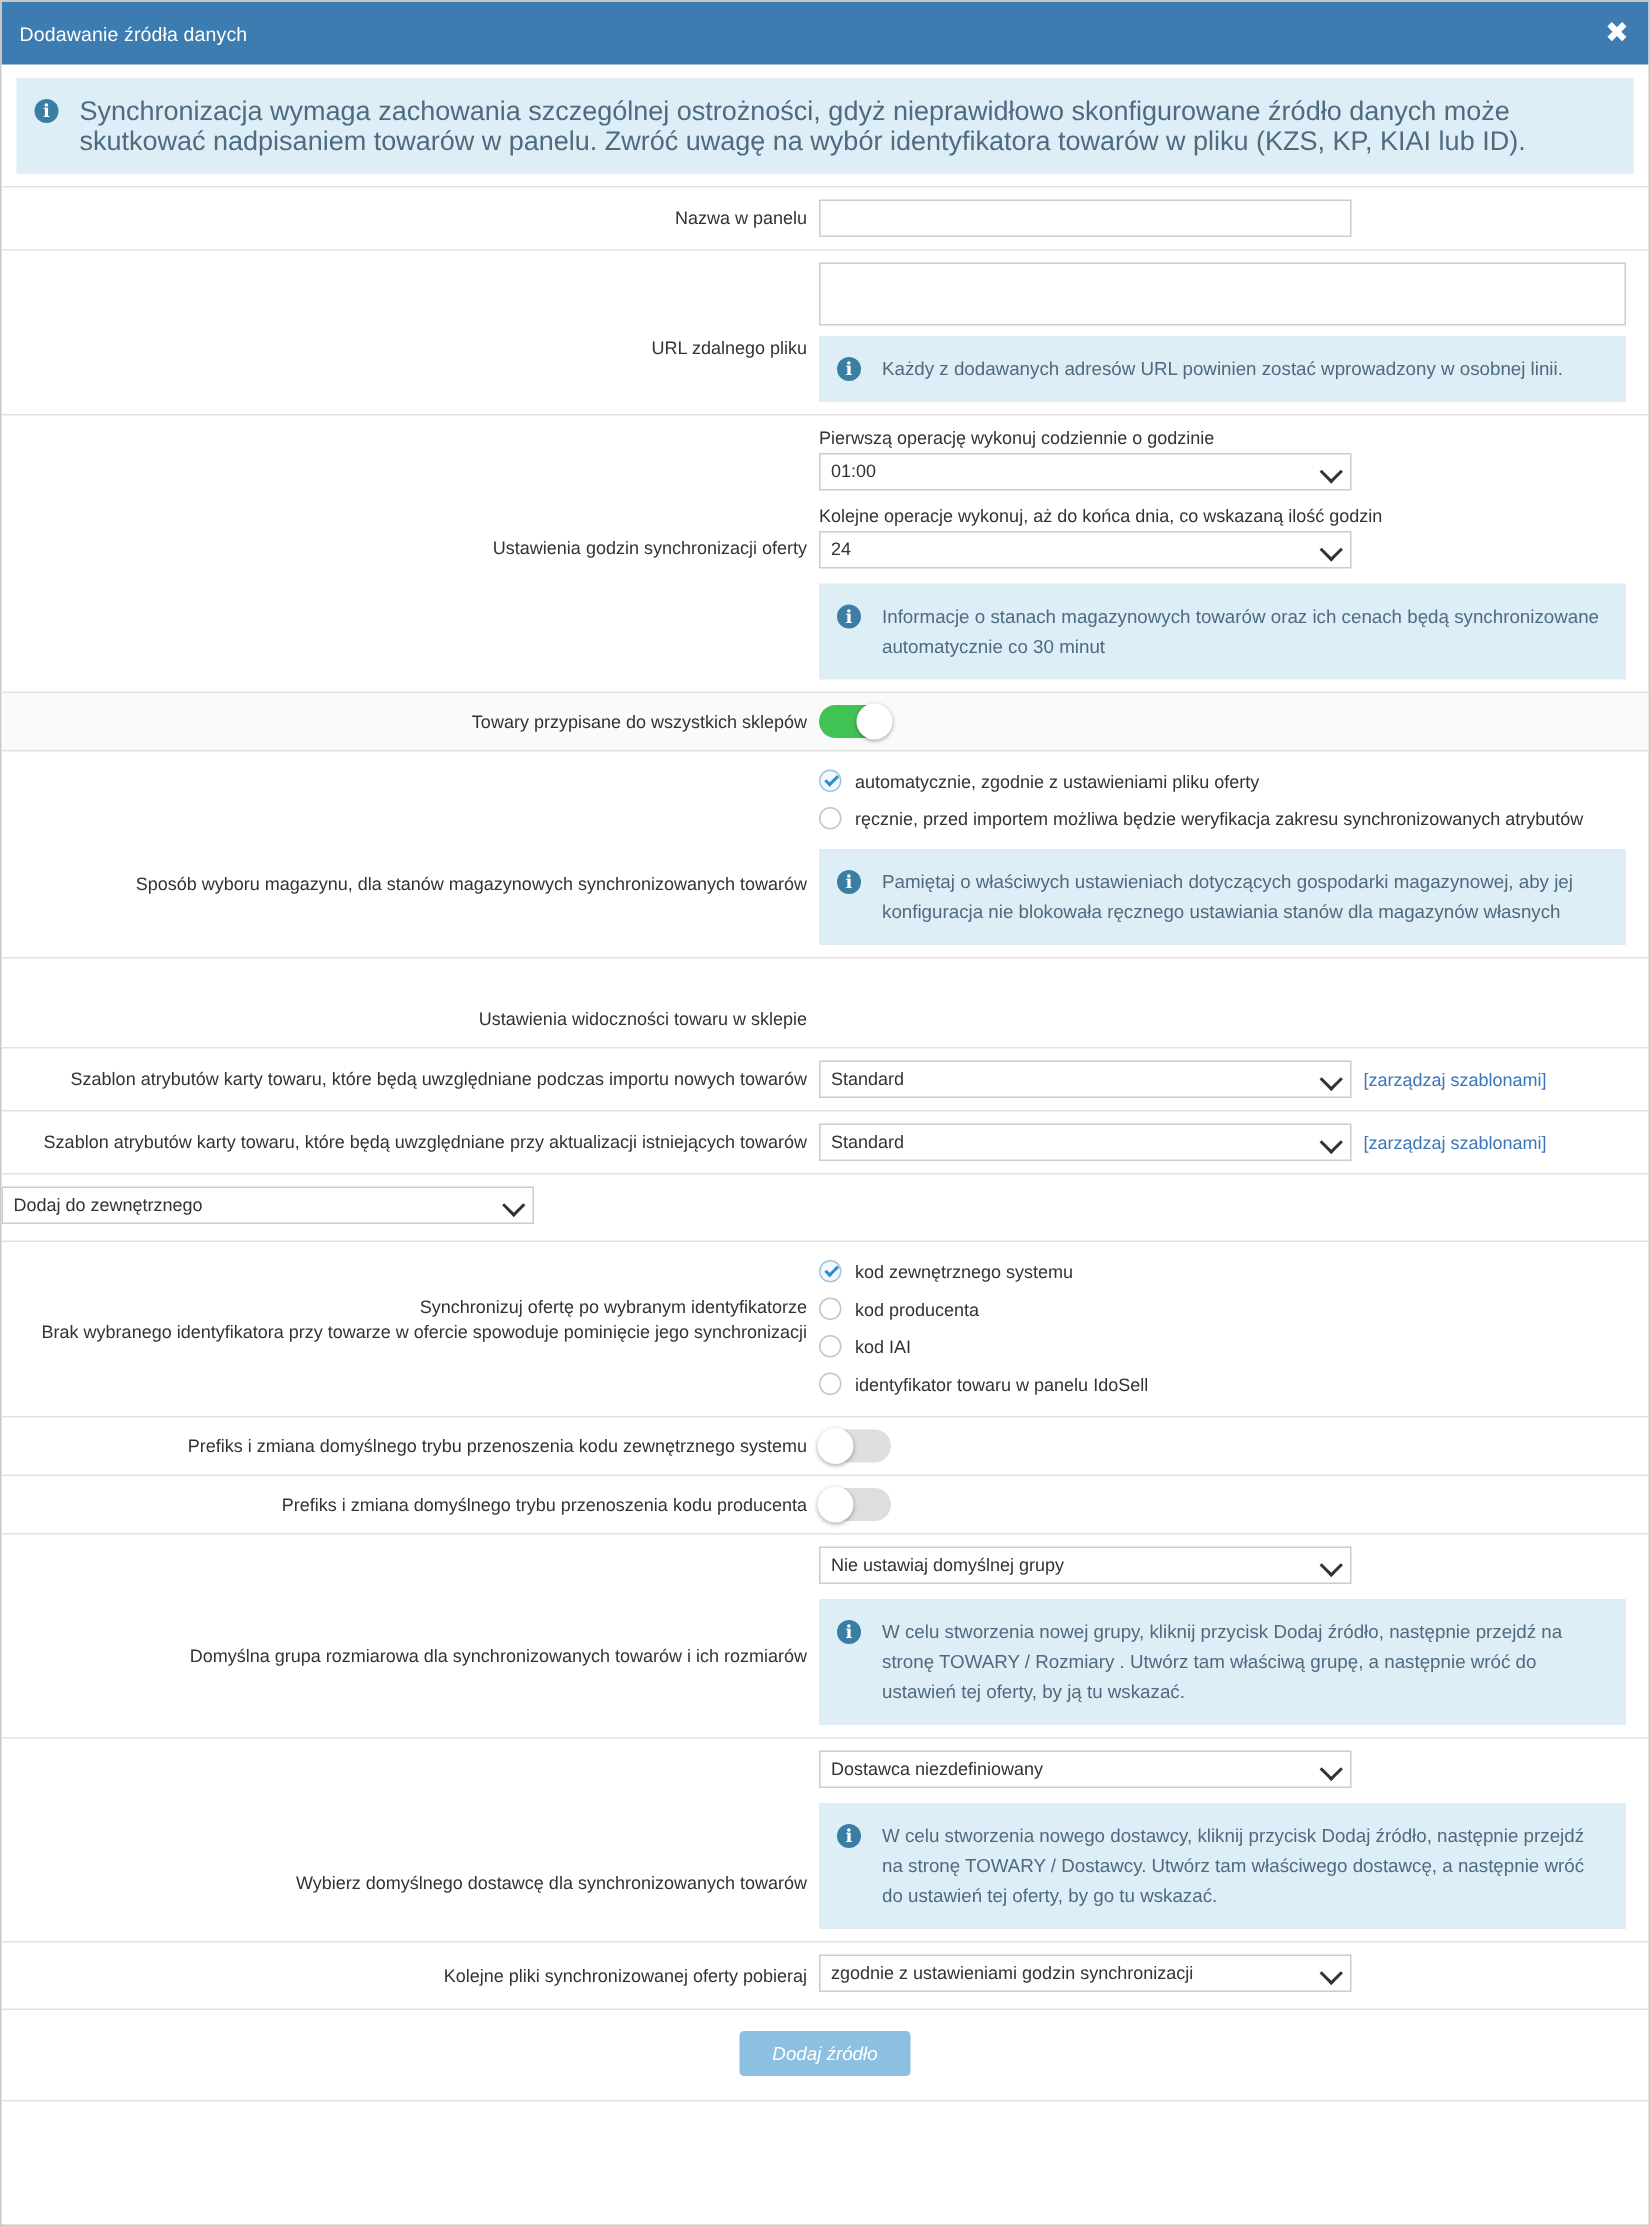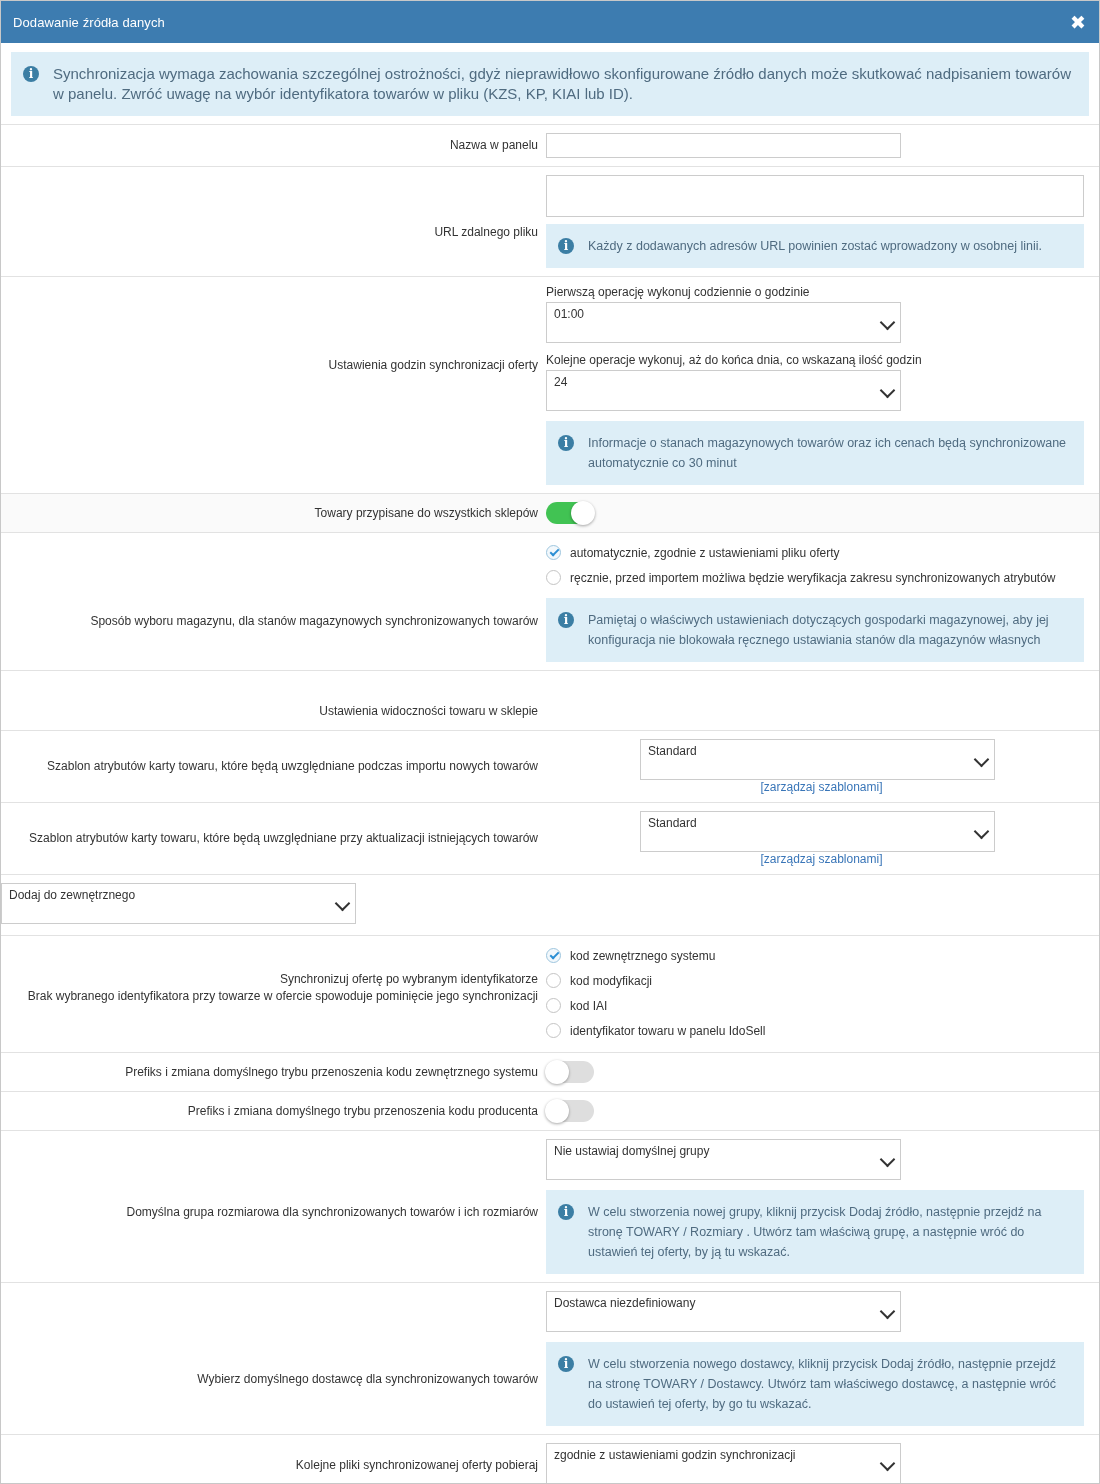--- a/index.html
+++ b/index.html
@@ -52,21 +52,21 @@
   
   .top-alert {
     margin: 9px 10px 8px 10px;
     background: #ddeef7;
     display: flex;
     padding: 12px 14px 12px 12px;
     box-sizing: border-box;
   }
   .top-alert .txt {
     color: #4f6b80;
-    font-size: 15px;
+    font-size: 18px;
     line-height: 20px;
     padding-left: 14px;
   }
 
   
   .info-ico {
     flex: 0 0 auto;
     width: 16px; height: 16px;
     border-radius: 50%;
     background: #3b7ea4;
@@ -97,21 +97,21 @@
     font-size: 12px;
     color: #333333;
     line-height: 17px;
   }
   .row .ctrl {
     flex: 1 1 auto;
     padding: 8px 10px 8px 0;
     box-sizing: border-box;
   }
   .row.center .lbl { align-self: center; }
-  .row.center .ctrl { align-self: center; flex-direction: column; }
+  .row.center .ctrl { align-self: center; }
   .row.shaded { background: #fafafa; }
 
   
   .txtinput {
     width: 355px;
     height: 25px;
     border: 1px solid #cccccc;
     background: #ffffff;
     box-sizing: border-box;
     font-family: "Liberation Sans", sans-serif;
@@ -131,21 +131,21 @@
     padding: 4px 6px;
     resize: none;
     color: #333;
     display: block;
   }
   .selwrap {
     position: relative;
     display: inline-block;
   }
   .sel {
-    height: 41px;
+    height: 25px;
     border: 1px solid #cccccc;
     background: #ffffff;
     box-sizing: border-box;
     font-family: "Liberation Sans", sans-serif;
     font-size: 12px;
     color: #333;
     padding: 0 24px 0 7px;
     line-height: 23px;
     white-space: nowrap;
     overflow: hidden;
@@ -398,21 +398,21 @@
       <div>Synchronizuj ofertę po wybranym identyfikatorze</div>
       <div>Brak wybranego identyfikatora przy towarze w ofercie spowoduje pominięcie jego synchronizacji</div>
     </div>
     <div class="ctrl">
       <div class="radio-line">
         <span class="radio checked"></span>
         <span class="rl">kod zewnętrznego systemu</span>
       </div>
       <div class="radio-line">
         <span class="radio"></span>
-        <span class="rl">kod modyfikacji</span>
+        <span class="rl">kod producenta</span>
       </div>
       <div class="radio-line">
         <span class="radio"></span>
         <span class="rl">kod IAI</span>
       </div>
       <div class="radio-line">
         <span class="radio"></span>
         <span class="rl">identyfikator towaru w panelu IdoSell</span>
       </div>
     </div>

